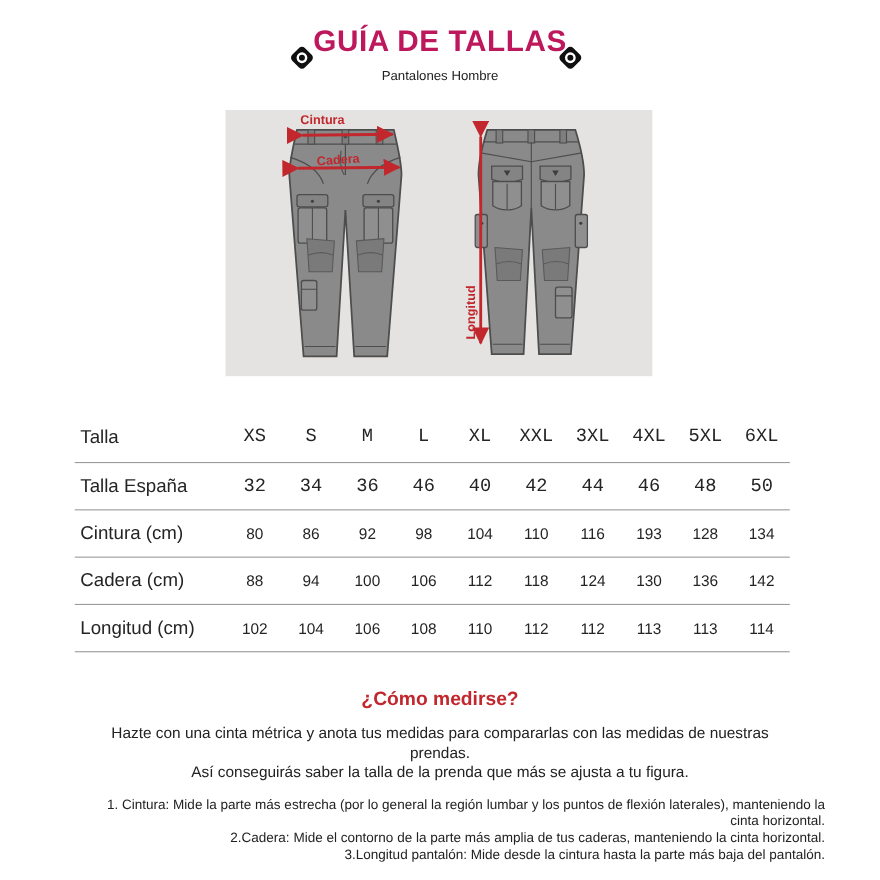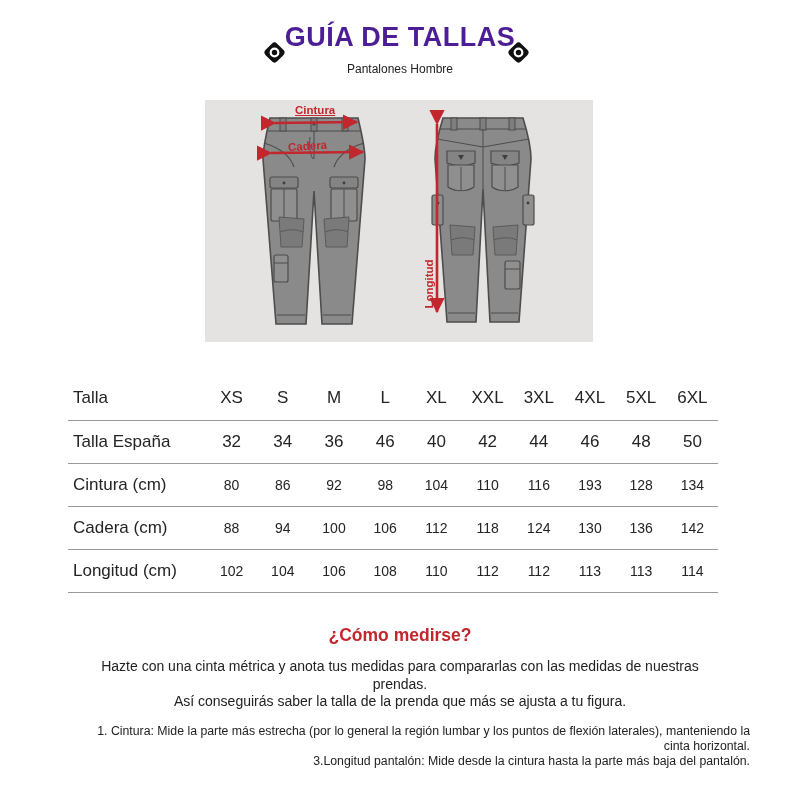--- a/index.html
+++ b/index.html
@@ -11,44 +11,44 @@
     --pants-flap:#848484;
     --line:#9a9a9a;
     --ink:#1f1f1f;
   }
   html,body{margin:0;padding:0;background:#fff;}
   body{font-family:"Liberation Sans", sans-serif;color:var(--ink);}
   .page{position:relative;width:800px;height:800px;background:#fff;overflow:hidden;}
 
   
   .title{position:absolute;left:0;top:22px;width:800px;text-align:center;
-         font-size:27px;font-weight:700;letter-spacing:.5px;margin:0;color:#4c1d95;}
+         font-size:27px;font-weight:700;letter-spacing:.5px;margin:0;color:#be185d;}
   .subtitle{position:absolute;left:0;top:62px;width:800px;text-align:center;font-size:12px;color:#222;}
   .diamond{position:absolute;top:40px;width:25px;height:25px;}
   .diamond.left{left:262px;}
   .diamond.right{left:506px;}
 
   
   .figure-panel{position:absolute;left:205px;top:100px;width:388px;height:242px;background:var(--panel);}
   .pants-front{position:absolute;left:53px;top:15px;width:112px;height:212px;}
   .pants-back{position:absolute;left:226px;top:15px;width:104px;height:210px;}
   .anno-svg{position:absolute;left:0;top:0;width:388px;height:242px;pointer-events:none;}
   .meas-label{position:absolute;color:var(--red);font-size:11.5px;font-weight:700;white-space:nowrap;}
-  .meas-label.cintura{left:90px;top:4px;text-decoration:underline;}
+  .meas-label.cintura{left:68px;top:4px;}
   .meas-label.cadera{left:83px;top:40px;transform:rotate(-4deg);}
   .meas-label.longitud{left:198px;top:178px;width:52px;text-align:center;transform:rotate(-90deg);}
 
   
   .size-table{position:absolute;left:68px;top:375px;width:650px;}
   .trow{display:grid;grid-template-columns:138px repeat(10,1fr);align-items:center;
         height:42px;border-bottom:1px solid var(--line);}
   .trow.head-row{height:45px;}
   .tlabel{font-size:17px;text-align:left;padding-left:5px;color:#242424;}
   .tcell{text-align:center;font-size:14px;color:#242424;}
-  .trow.big-nums .tcell{font-size:17px;}
+  .trow.big-nums .tcell{font-size:17px;font-family:Liberation Mono, monospace;}
 
   
   .measure-title{position:absolute;left:0;top:625px;width:800px;text-align:center;margin:0;
                  color:var(--red);font-size:17.5px;font-weight:700;}
   .measure-intro{position:absolute;left:80px;top:658px;width:640px;text-align:center;
                  font-size:14px;line-height:17.5px;color:#222;}
   .steps{position:absolute;left:90px;top:724px;width:660px;font-size:12.3px;line-height:15.2px;color:#222;text-align:right;}
 </style>
 </head>
 <body>
@@ -219,16 +219,17 @@
     </div>
 
   <h2 class="measure-title">¿Cómo medirse?</h2>
   <div class="measure-intro">
     <div>Hazte con una cinta métrica y anota tus medidas para compararlas con las medidas de nuestras prendas.</div>
     <div>Así conseguirás saber la talla de la prenda que más se ajusta a tu figura.</div>
   </div>
 
   <div class="steps">
     <div>1. Cintura: Mide la parte más estrecha (por lo general la región lumbar y los puntos de flexión laterales), manteniendo la cinta horizontal.</div>
+    <div>2.Cadera: Mide el contorno de la parte más amplia de tus caderas, manteniendo la cinta horizontal.</div>
     <div>3.Longitud pantalón: Mide desde la cintura hasta la parte más baja del pantalón.</div>
   </div>
 
 </div>
 
 </body></html>

